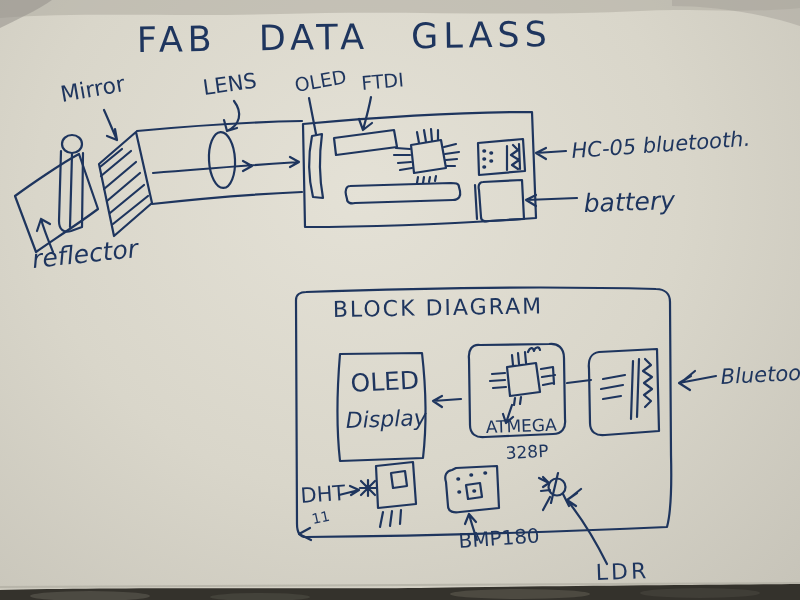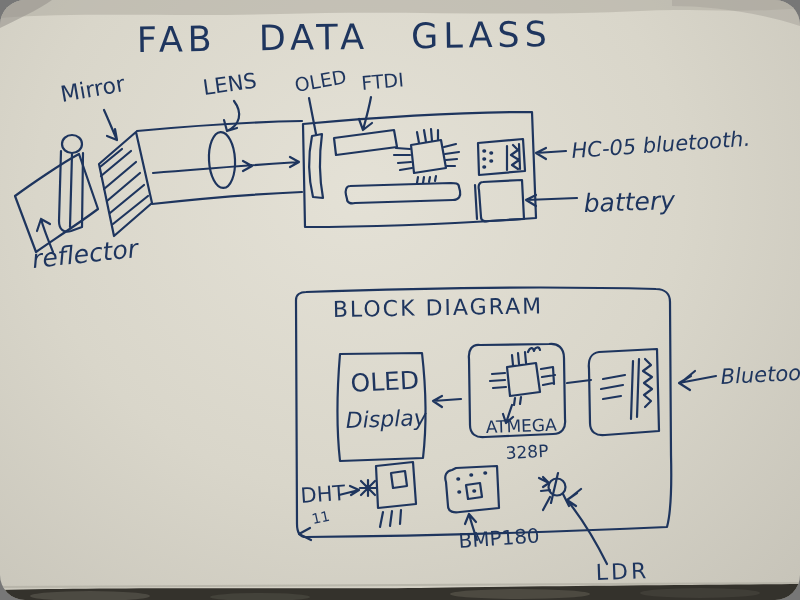--- a/index.html
+++ b/index.html
@@ -1,20 +1,19 @@
 <!DOCTYPE html>
 <html><head>
 <meta charset="utf-8">
 <style>
   html,body{margin:0;padding:0;background:#777;}
   .photo{
     position:relative;width:800px;height:600px;overflow:hidden;
     background:
       radial-gradient(ellipse at 45% 32%, #e4e1d6 0%, #d9d6ca 52%, #c6c3b8 100%);
-    border-radius: 25px;
   }
   .photo svg{position:absolute;inset:0;}
   .ink{stroke:#1e355e;fill:none;stroke-width:2.2;stroke-linecap:round;stroke-linejoin:round;}
   .dot{stroke:#1e355e;fill:none;stroke-width:3.6;stroke-linecap:round;}
   text{font-family:"DejaVu Sans",sans-serif;fill:#1e355e;stroke:none;}
   .hw-i{font-style:italic;}
 </style>
 </head>
 <body>
 

